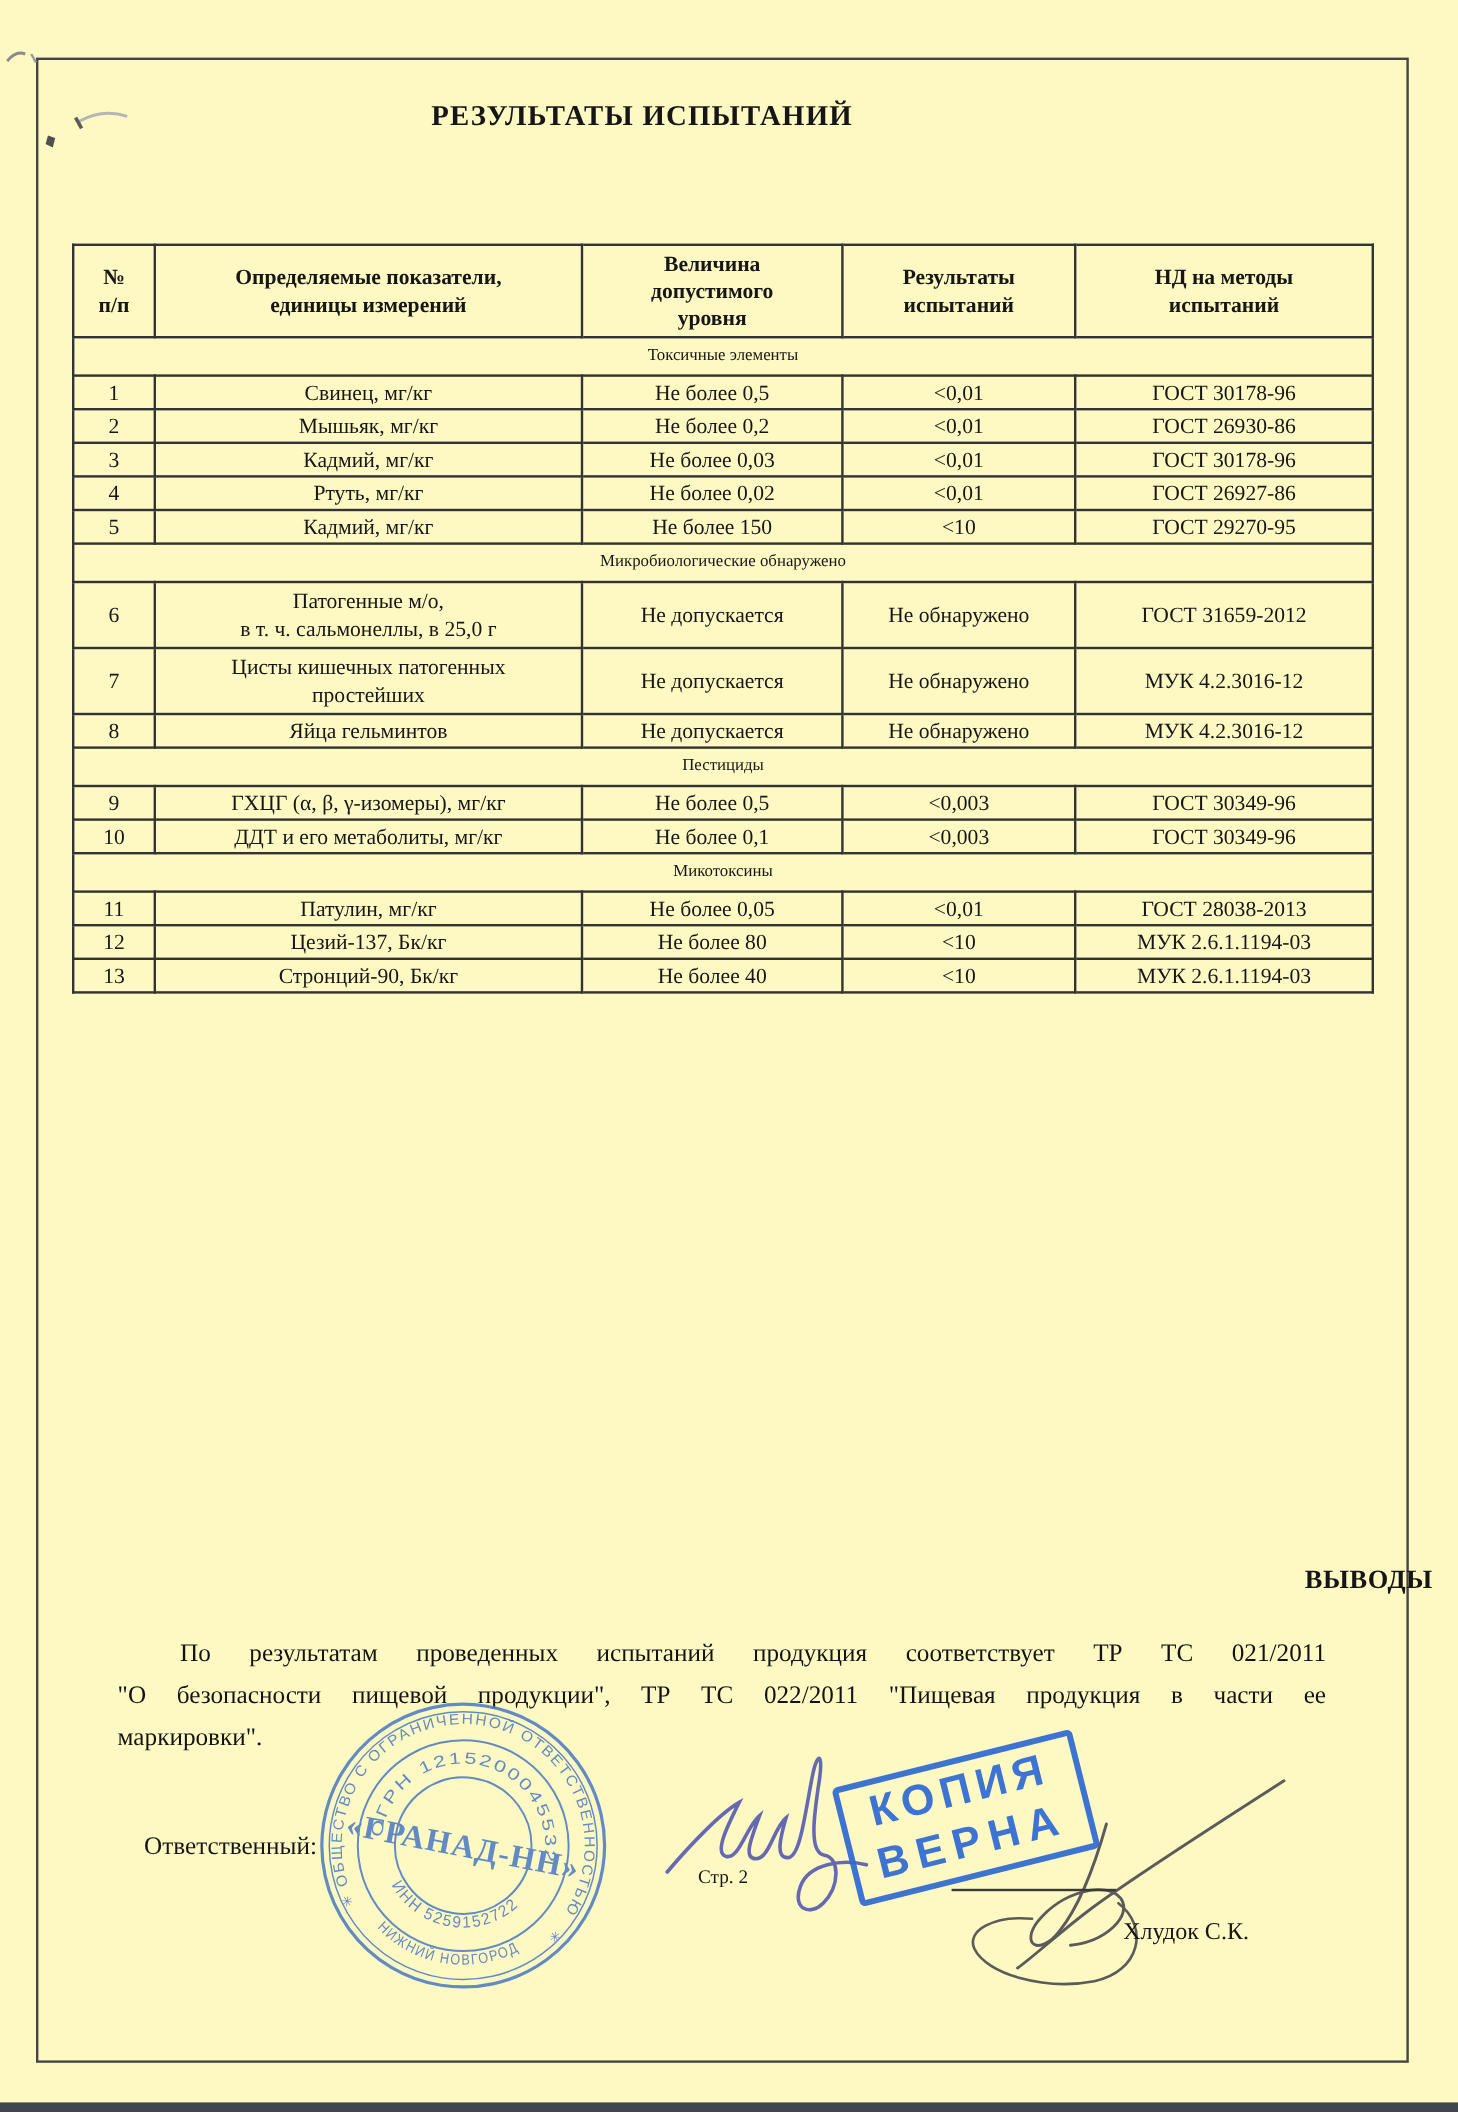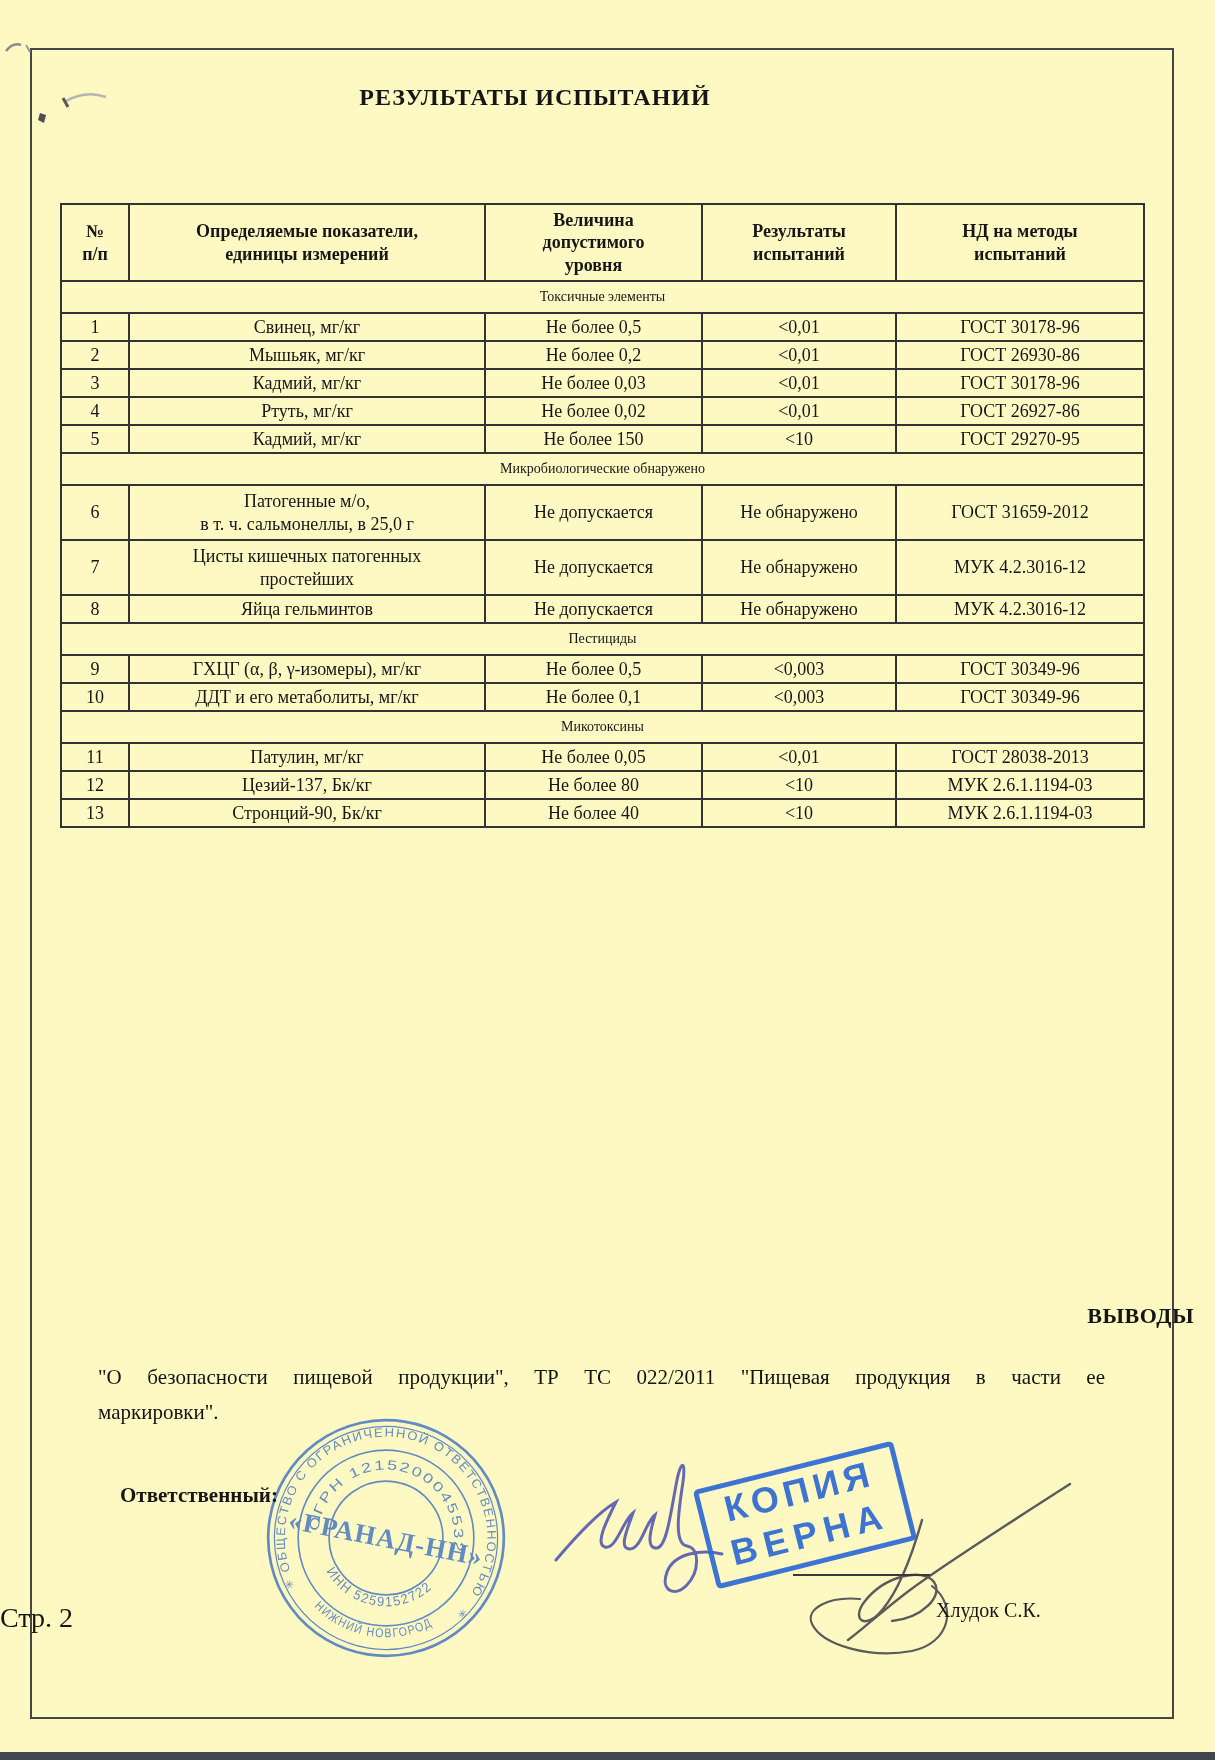--- a/index.html
+++ b/index.html
@@ -19,24 +19,24 @@
   .results-table .data-row td{height:24px;}
   .results-table .data-row.tall td{height:51px;}
   
   .conclusions-heading{left:0;top:1303px;width:1194px;text-align:right;font-size:22px;
                        font-weight:bold;letter-spacing:.5px;}
   .conclusions{left:98px;top:1360px;width:1007px;font-size:21px;line-height:35px;color:#131313;}
   .conclusions .ln{text-align:justify;text-align-last:justify;}
   .conclusions .ln.first{text-indent:52px;}
   .conclusions .ln.last{text-align:left;text-align-last:left;}
   
-  .responsible{left:120px;top:1483px;font-size:21px;font-weight:bold;}
+  .responsible{left:120px;top:1526px;font-size:21px;}
   .sig-line{left:793px;top:1550px;width:137px;height:24px;border-bottom:2px solid #3a3a3a;}
   .signer-name{left:936px;top:1599px;font-size:20px;}
-  .page-number{left:0;top:1602px;width:1205px;text-align:left;font-size:28px;}
+  .page-number{left:0;top:1556px;width:1205px;text-align:center;font-size:16px;}
   
   .round-stamp{left:262px;top:1414px;width:248px;height:248px;opacity:.88;}
   .copy-stamp{left:702px;top:1464px;width:196px;height:92px;border:5px solid #2d68d4;
               border-radius:5px;transform:rotate(-14deg);color:#2d68d4;opacity:.92;
               font-family:"Liberation Sans","DejaVu Sans",sans-serif;font-weight:bold;
               font-size:36px;letter-spacing:5px;text-align:center;line-height:44px;
               background:rgba(255,255,255,0);}
   .copy-stamp .l2{letter-spacing:7px;}
   .sig-svg{pointer-events:none;}
   .bottom-scan-edge{left:0;top:1752px;width:1215px;height:8px;background:#3f4650;}
@@ -185,20 +185,21 @@
           <td>Стронций-90, Бк/кг</td>
           <td>Не более 40</td>
           <td>&lt;10</td>
           <td>МУК 2.6.1.1194-03</td>
         </tr>
       </tbody>
   </table>
 
   <div class="abs conclusions-heading">ВЫВОДЫ</div>
   <div class="abs conclusions">
+    <div class="ln first">По результатам проведенных испытаний продукция соответствует ТР ТС 021/2011</div>
     <div class="ln">"О безопасности пищевой продукции", ТР ТС 022/2011 "Пищевая продукция в части ее</div>
     <div class="ln last">маркировки".</div>
   </div>
 
   <svg class="abs round-stamp" viewBox="0 0 240 240">
     <g transform="rotate(9 120 120)">
       <circle cx="120" cy="120" r="114" fill="none" stroke="#4d7cc5" stroke-width="2.6"></circle>
       <circle cx="120" cy="120" r="108" fill="none" stroke="#4d7cc5" stroke-width="1.2"></circle>
       <circle cx="120" cy="120" r="85" fill="none" stroke="#4d7cc5" stroke-width="1.6"></circle>
       <circle cx="120" cy="120" r="55" fill="none" stroke="#4d7cc5" stroke-width="1.6"></circle>

